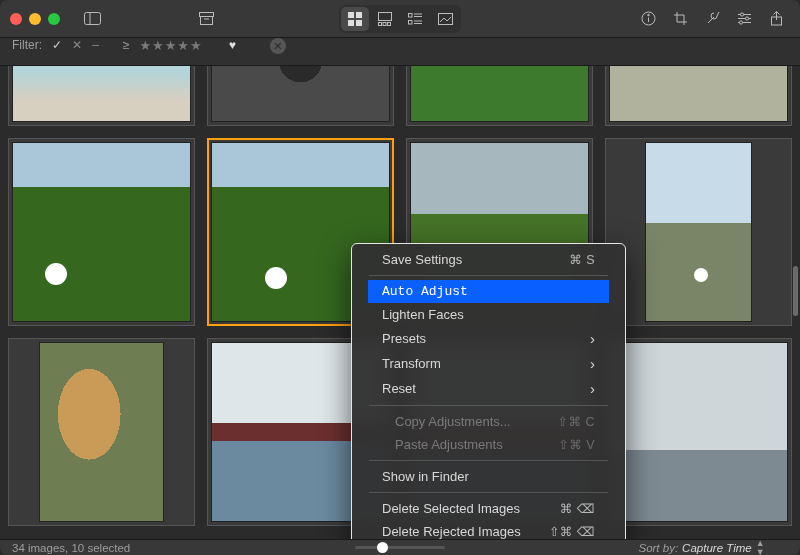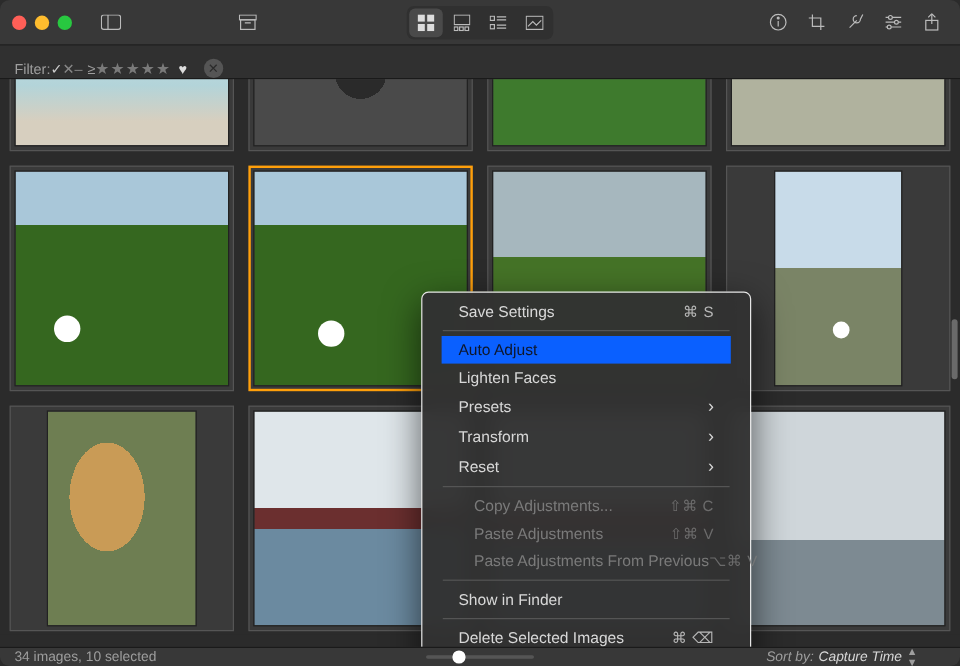--- a/index.html
+++ b/index.html
@@ -44,22 +44,23 @@
   .tb-center { position: absolute; left: 50%; transform: translateX(-50%); display: flex; gap: 2px; background: #303030; padding: 2px; border-radius: 6px;}
   .tb-btn { width: 28px; height: 24px; border-radius: 5px; display: flex; align-items: center; justify-content: center; color: #bbb; }
   .tb-btn.active { background: #4a4a4a; }
   svg { display: block; }
 
   
   .filterbar {
     height: 28px;
     background: #303030;
     display: flex;
-    align-items: flex-end;
+    align-items: flex-start;
     padding: 0 12px;
+    gap: 10px;
     border-bottom: 1px solid #1a1a1a;
     font-size: 12px;
     color: var(--text-dim);
   }
   .filterbar .stars { color: #7a7a7a; letter-spacing: 1px; font-size: 13px; }
   .search {
     background: var(--search-bg);
     border-radius: 4px;
     height: 20px;
     width: 130px;
@@ -175,21 +176,21 @@
     font-size: 13px;
   }
   .ctx-item {
     display: flex;
     align-items: center;
     justify-content: space-between;
     padding: 4px 14px;
     color: var(--text);
     white-space: nowrap;
   }
-  .ctx-item.hi { background: var(--menu-hi); color: #0f172a; }
+  .ctx-item.hi { background: var(--menu-hi); color: #ffffff; font-family: Liberation Mono, monospace; }
   .ctx-item.dim { color: #7a7a7a; margin-left: 13px; }
   .ctx-sep { height: 1px; background: #555; margin: 4px 1px; }
   .ctx-short { color: inherit; opacity: .8; font-size: 12.5px; letter-spacing: .5px;}
   .ctx-arrow::after { content: "›"; margin-left: 8px; font-size: 15px; color: inherit; }
 
   
   .vscroll {
     position:absolute; right:2px; top:200px; width:5px; height:50px;
     background:#6a6a6a; border-radius:3px;
   }
@@ -378,24 +379,20 @@
   </div>
   <div class="ctx-sep"></div>
   <div class="ctx-item dim">
     <span>Copy Adjustments...</span>
     <span class="ctx-short">⇧⌘ C</span>
   </div>
   <div class="ctx-item dim">
     <span>Paste Adjustments</span>
     <span class="ctx-short">⇧⌘ V</span>
   </div>
-  <div class="ctx-item dim">
-    <span>Paste Adjustments From Previous</span>
-    <span class="ctx-short">⌥⌘ V</span>
-  </div>
   <div class="ctx-sep"></div>
   <div class="ctx-item">
     <span>Show in Finder</span>
   </div>
   <div class="ctx-sep"></div>
   <div class="ctx-item">
     <span>Delete Selected Images</span>
     <span class="ctx-short">⌘ ⌫</span>
   </div>
   <div class="ctx-item">

